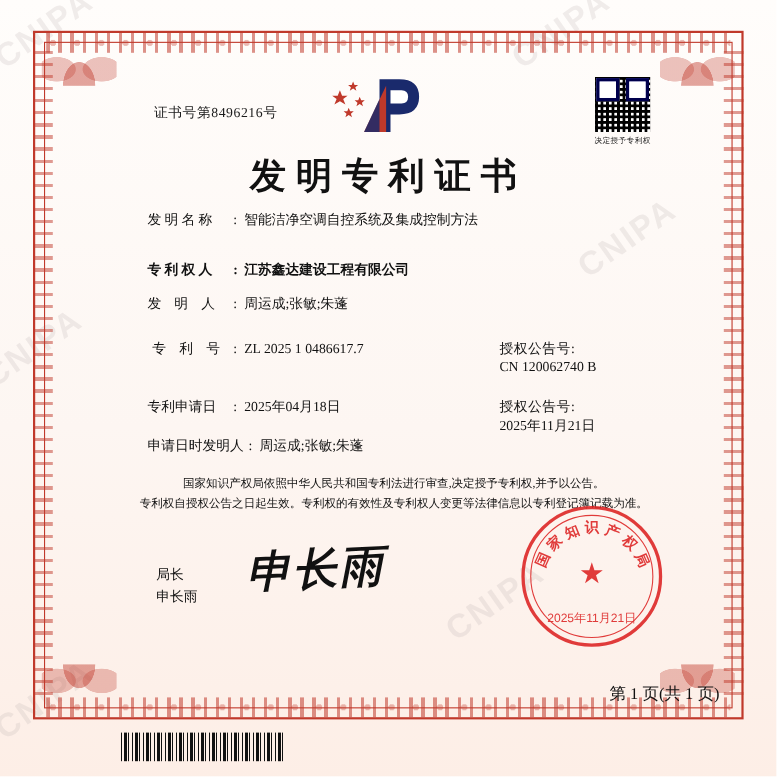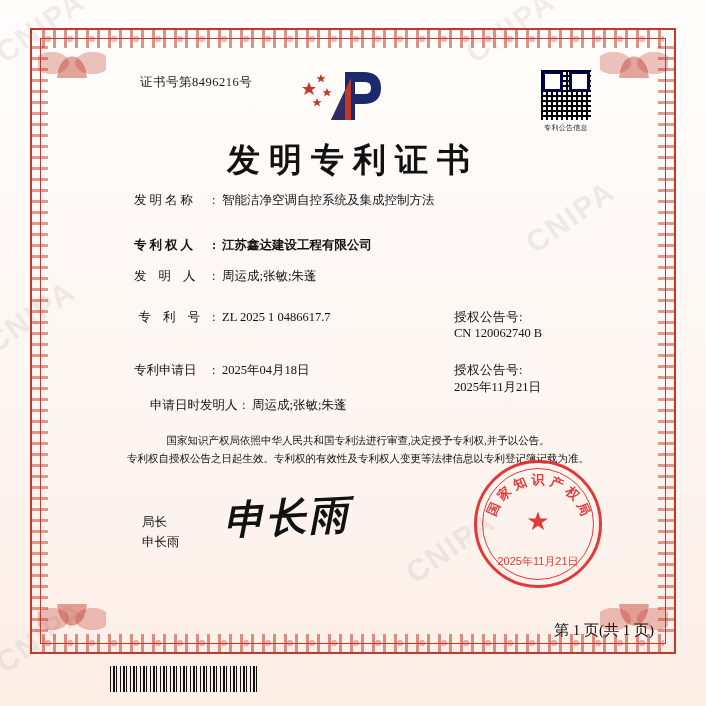--- a/index.html
+++ b/index.html
@@ -79,21 +79,21 @@
   .cf-br { right: 38px; bottom: 52px; transform: scale(-1,-1); }
 
   
   .content {
     position: absolute;
     left: 52px; top: 50px; right: 52px; bottom: 72px;
   }
 
   .cert-no {
     position: absolute;
-    left: 88px; top: 24px;
+    left: 88px; top: 44px;
     font-size: 12.5px;
     color: #1a1a1a;
     letter-spacing: .5px;
   }
 
   
   .qr-wrap {
     position: absolute;
     right: 52px; top: 20px;
     text-align: center;
@@ -287,21 +287,21 @@
           <polygon points="16,18 18,23 23,23 19,26 21,31 16,28 11,31 13,26 9,23 14,23"></polygon>
           <polygon points="28,10 29.3,13.2 32.6,13.2 30,15.3 31,18.5 28,16.5 25,18.5 26,15.3 23.4,13.2 26.7,13.2"></polygon>
           <polygon points="34,24 35.3,27.2 38.6,27.2 36,29.3 37,32.5 34,30.5 31,32.5 32,29.3 29.4,27.2 32.7,27.2"></polygon>
           <polygon points="24,34 25.3,37.2 28.6,37.2 26,39.3 27,42.5 24,40.5 21,42.5 22,39.3 19.4,37.2 22.7,37.2"></polygon>
         </g>
       </svg>
     </div>
 
     <div class="qr-wrap">
       <div class="qr"></div>
-      <div class="qr-label">专利公告信息</div>
+      <div class="qr-label">决定授予专利权</div>
     </div>
 
     <div class="title">发明专利证书</div>
 
     <div class="fields">
 
       <div class="row">
         <span class="lbl">发明名称</span><span class="colon">:</span><span class="val">智能洁净空调自控系统及集成控制方法</span>
       </div>
 
@@ -322,21 +322,21 @@
       </div>
 
       <div class="row" style="margin-top:36px;">
         <span class="lbl tight">专利申请日</span><span class="colon">:</span><span class="val">2025年04月18日</span>
         <span class="rcol">
           <span class="lbl2">授权公告号</span><span class="colon">:</span><span class="val">2025年11月21日</span>
         </span>
       </div>
 
 
-      <div class="row" style="margin-top:18px;margin-left:16px;">
+      <div class="row" style="margin-top:18px;">
         <span class="lbl tight" style="width:92px;">申请日时发明人</span><span class="colon">:</span><span class="val">周运成;张敏;朱蓬</span>
       </div>
     </div>
 
     <div class="statement">
       <div>国家知识产权局依照中华人民共和国专利法进行审查,决定授予专利权,并予以公告。</div>
       <div>专利权自授权公告之日起生效。专利权的有效性及专利权人变更等法律信息以专利登记簿记载为准。</div>
     </div>
 
     <div class="signature">申长雨</div>

